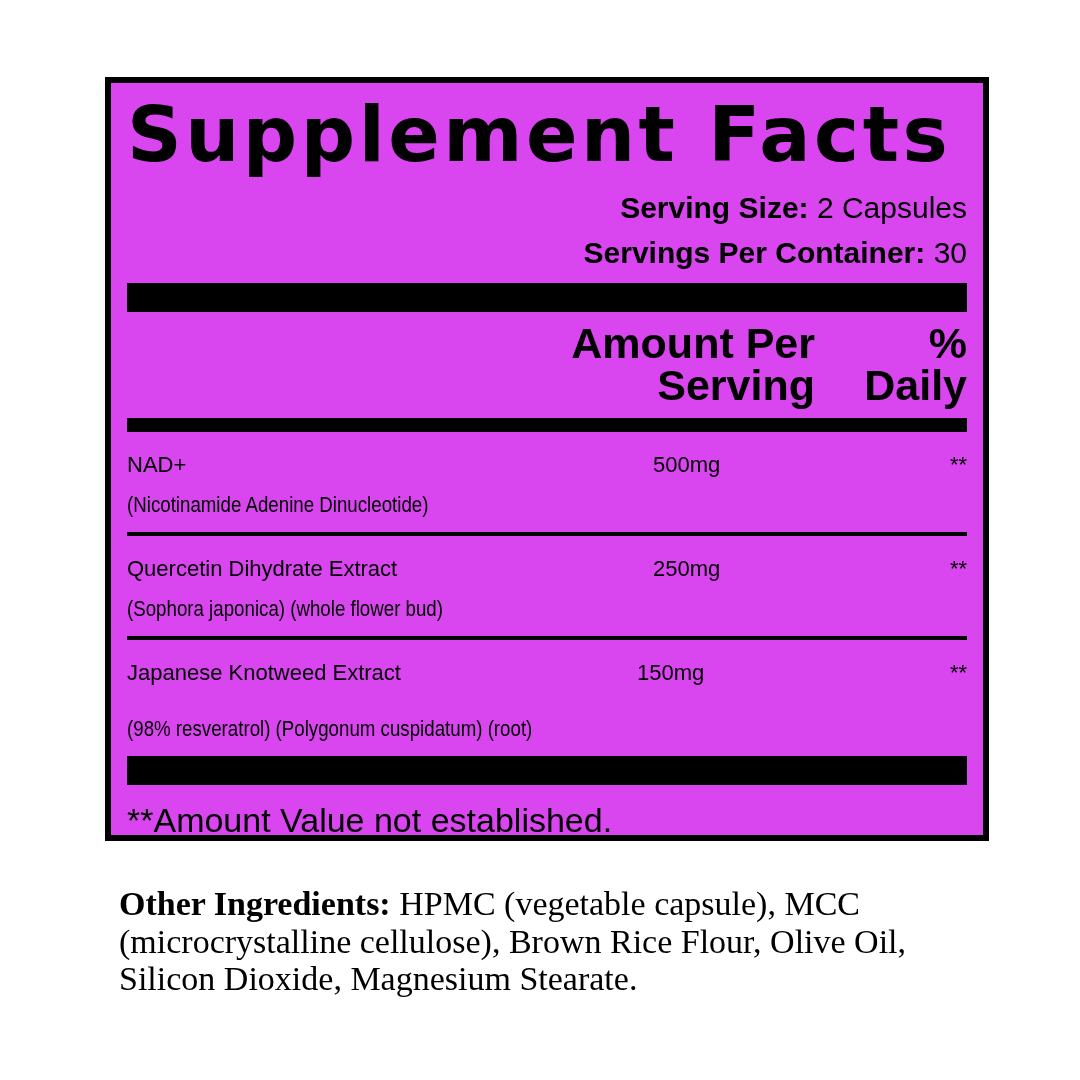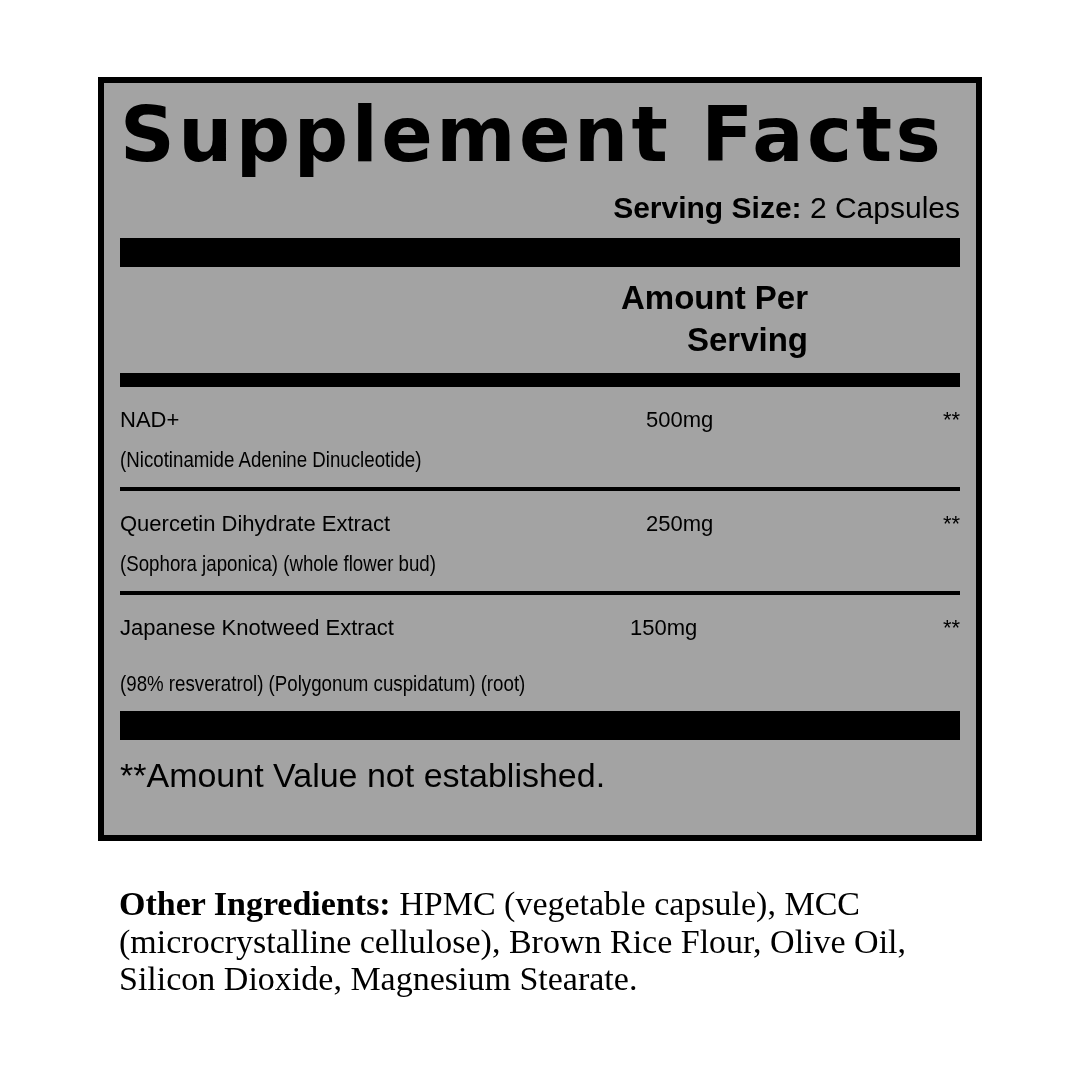--- a/index.html
+++ b/index.html
@@ -7,28 +7,28 @@
     position: relative;
     width: 1080px;
     height: 1080px;
     background: #ffffff;
     color: #000000;
     font-family: "Liberation Sans", sans-serif;
     overflow: hidden;
   }
   .facts-box {
     position: absolute;
-    left: 98px;
+    left: 105px;
     top: 77px;
     width: 884px;
     height: 764px;
     box-sizing: border-box;
     border: 6px solid #000000;
     padding: 0 16px;
-    background: #a3a3a3;
+    background: #d946ef;
   }
   .title {
     font-family: "DejaVu Sans", sans-serif;
     font-weight: 700;
     font-size: 76px;
     line-height: 80px;
     letter-spacing: 3.5px;
     margin: 12px 0 10px 0;
     white-space: nowrap;
   }
@@ -36,21 +36,21 @@
   .kv-label { font-weight: 700; }
   .bar { background: #000000; }
   .bar-thick { height: 29px; }
   .bar-first { margin-top: 8px; }
   .bar-medium { height: 14px; }
   .col-headers {
     display: grid;
     grid-template-columns: 1fr 136px;
     padding: 10px 0 12px 0;
     font-weight: 700;
-    font-size: 33px;
+    font-size: 43px;
     line-height: 42px;
     text-align: right;
   }
   .amount-header { padding-right: 16px; }
   .ing-row {
     display: grid;
     grid-template-columns: 1fr 164px 150px;
     padding: 12px 0 8px 0;
     font-size: 22px;
     border-bottom: 4px solid #000000;
@@ -85,29 +85,34 @@
 
   <div class="facts-box">
 
     <div class="title">Supplement Facts</div>
 
     <div class="kv-line">
       <span class="kv-label">Serving Size:</span>
       <span>2 Capsules</span>
     </div>
 
+    <div class="kv-line">
+      <span class="kv-label">Servings Per Container:</span>
+      <span>30</span>
+    </div>
 
     <div class="bar bar-thick bar-first"></div>
 
     <div class="col-headers">
       <div class="amount-header">
         <div>Amount Per</div>
         <div>Serving</div>
       </div>
       <div class="dv-header">
+        <div>% Daily</div>
       </div>
     </div>
 
     <div class="bar bar-medium"></div>
 
     <div class="ing-row">
       <div class="ing-name">NAD+</div>
       <div class="ing-amount">500mg</div>
       <div class="ing-dv">**</div>
       <div class="ing-detail">(Nicotinamide Adenine Dinucleotide)</div>

